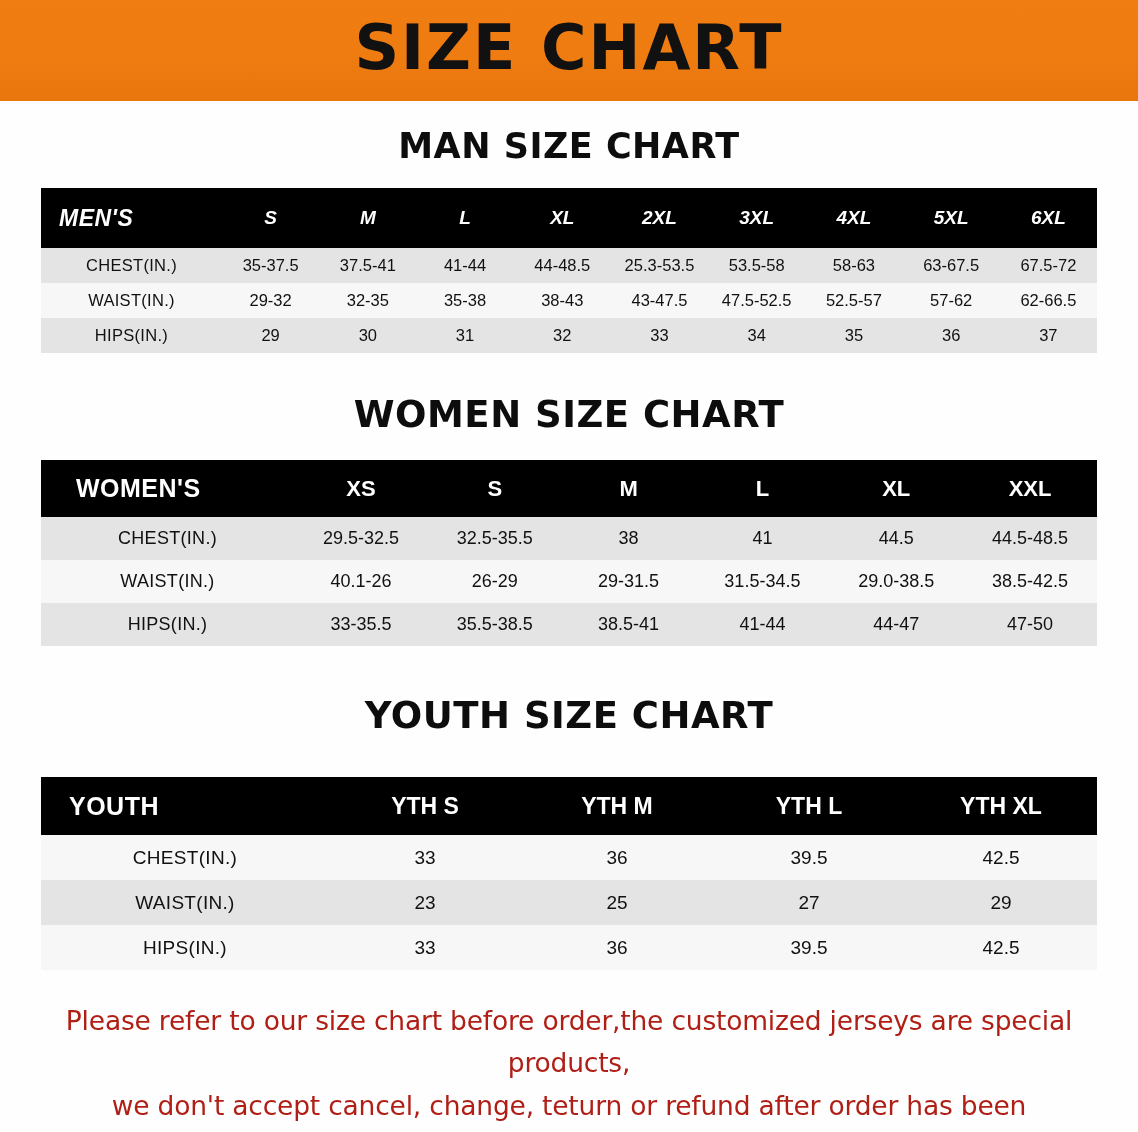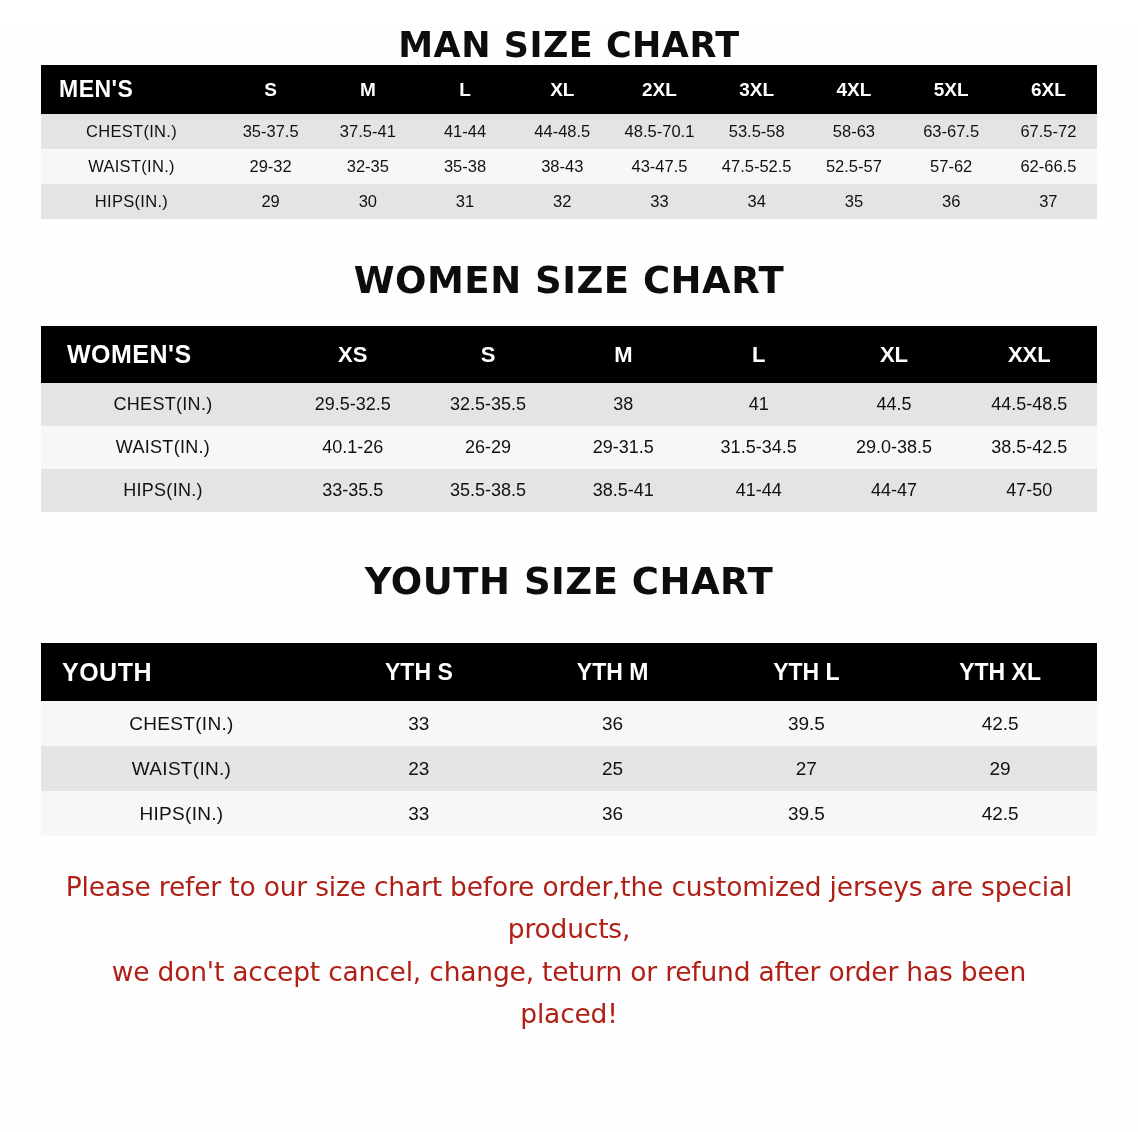--- a/index.html
+++ b/index.html
@@ -44,21 +44,21 @@
 
   
   .section-title {
     text-align: center;
     font-family: "DejaVu Sans", sans-serif;
     font-weight: 700;
     font-size: 35px;
     letter-spacing: 0.5px;
     color: #0d0d0d;
   }
-  .section-title.man   { margin-top: 25px; }
+  .section-title.man   { margin-top: 25px; margin-bottom: 22px; }
   .section-title.women { margin-top: 40px; margin-bottom: 24px; font-size: 37px; text-align: center; }
   .section-title.youth { margin-top: 48px; margin-bottom: 40px; font-size: 37px; }
 
   
   .table-wrap {
     margin: 0 auto;
     box-sizing: border-box;
   }
   table.sizetable {
     border-collapse: collapse;
@@ -92,37 +92,37 @@
   table.sizetable tbody td {
     color: #111111;
   }
   td.rowlabel {
     font-weight: 400;
     letter-spacing: 0.3px;
   }
 
   
   #men-table-wrap { width: 1056px; }
-  #men-table thead th { height: 49px; font-size: 19px; }
+  #men-table thead th { height: 60px; font-size: 19px; font-style: italic; }
   #men-table thead th.hdr-label { font-size: 23px; padding-left: 18px; }
   #men-table tbody tr { height: 35px; }
   #men-table tbody td { font-size: 16.5px; }
   #men-table tbody td.rowlabel { font-size: 16.5px; }
 
   
   #women-table-wrap { width: 1056px; }
   #women-table thead th { height: 57px; font-size: 22px; }
-  #women-table thead th.hdr-label { font-size: 25px; padding-left: 26px; }
+  #women-table thead th.hdr-label { font-size: 25px; padding-left: 35px; }
   #women-table tbody tr { height: 43px; }
   #women-table tbody td { font-size: 18px; }
 
   
   #youth-table-wrap { width: 1056px; }
   #youth-table thead th { height: 58px; font-size: 23px; }
-  #youth-table thead th.hdr-label { font-size: 25px; padding-left: 21px; }
+  #youth-table thead th.hdr-label { font-size: 25px; padding-left: 28px; }
   #youth-table tbody tr { height: 45px; }
   #youth-table tbody td { font-size: 19px; }
 
   
   .note {
     margin: 30px auto 0 auto;
     width: 1010px;
     text-align: center;
     color: #b01f16;
     font-family: "DejaVu Sans", sans-serif;
@@ -130,20 +130,23 @@
     line-height: 1.6;
     letter-spacing: -0.2px;
   }
   .note .line { display: block; }
 </style>
 </head>
 <body>
 
 <div class="page">
 
+  <div class="banner">
+    <div class="banner-title">SIZE CHART</div>
+  </div>
 
   <div class="section-title man">MAN SIZE CHART</div>
   <div class="table-wrap" id="men-table-wrap">
     <table class="sizetable" id="men-table">
       <thead>
         <tr>
           <th class="hdr-label" style="width:163px">MEN'S</th>
           <th>S</th>
           <th>M</th>
           <th>L</th>
@@ -155,21 +158,21 @@
           <th>6XL</th>
         </tr>
       </thead>
       <tbody>
         <tr class="alt-a">
           <td class="rowlabel">CHEST(IN.)</td>
           <td>35-37.5</td>
           <td>37.5-41</td>
           <td>41-44</td>
           <td>44-48.5</td>
-          <td>48.5-70.1</td>
+          <td>25.3-53.5</td>
           <td>53.5-58</td>
           <td>58-63</td>
           <td>63-67.5</td>
           <td>67.5-72</td>
         </tr>
         <tr class="alt-b">
           <td class="rowlabel">WAIST(IN.)</td>
           <td>29-32</td>
           <td>32-35</td>
           <td>35-38</td>

